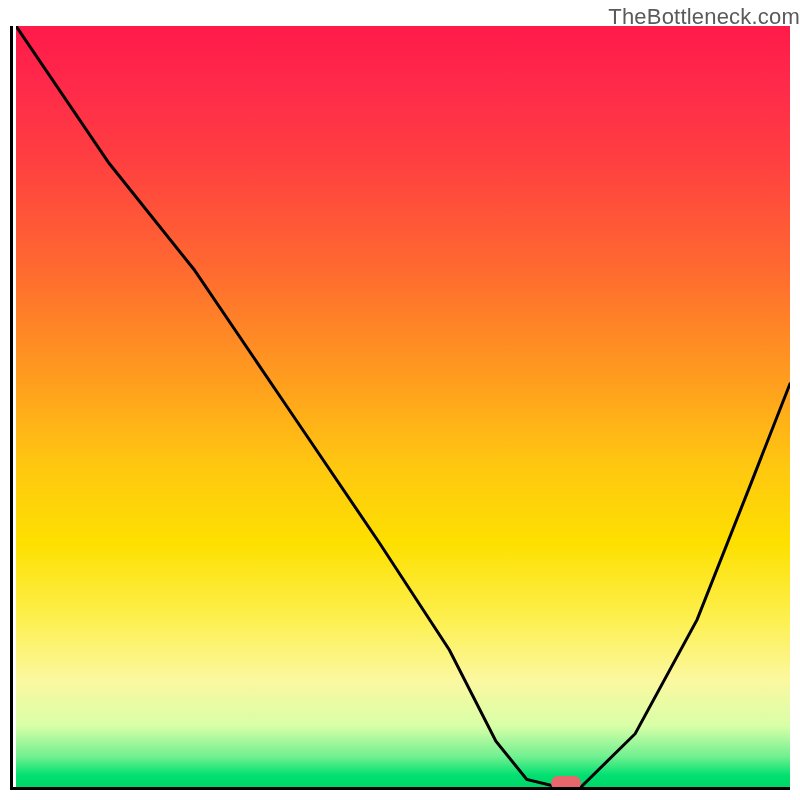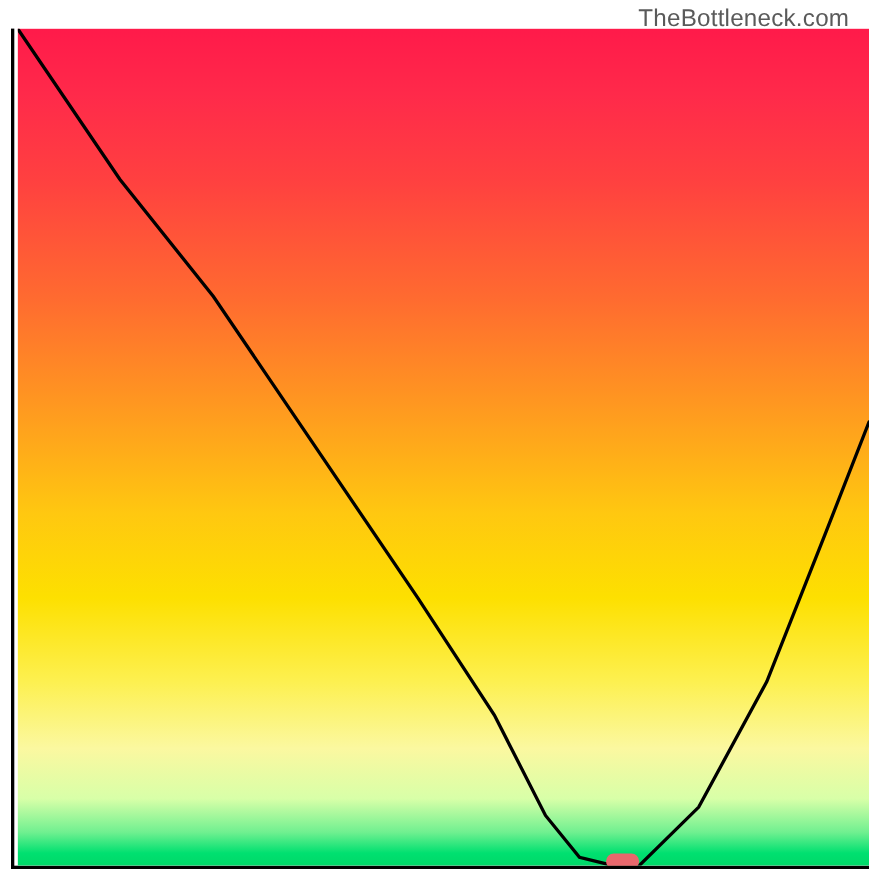--- a/index.html
+++ b/index.html
@@ -61,21 +61,21 @@
   .marker {
     position: absolute;
     width: 30px;
     height: 14px;
     background: #e8676c;
     border-radius: 7px;
   }
   .watermark {
     position: absolute;
     top: 4px;
-    right: 28px;
+    right: 0;
     color: #5a5a5a;
     font-size: 22px;
     font-weight: 400;
     letter-spacing: 0.2px;
   }
 </style>
 </head>
 <body>
 
 <div class="watermark">TheBottleneck.com</div>

